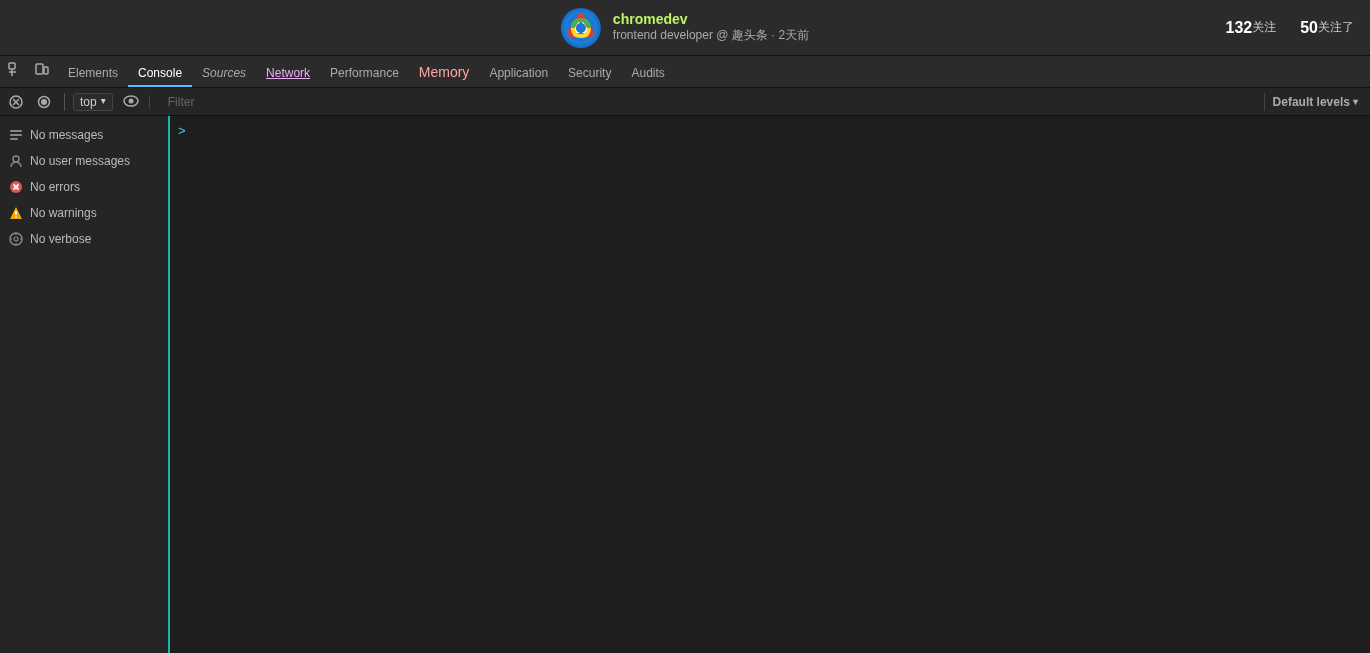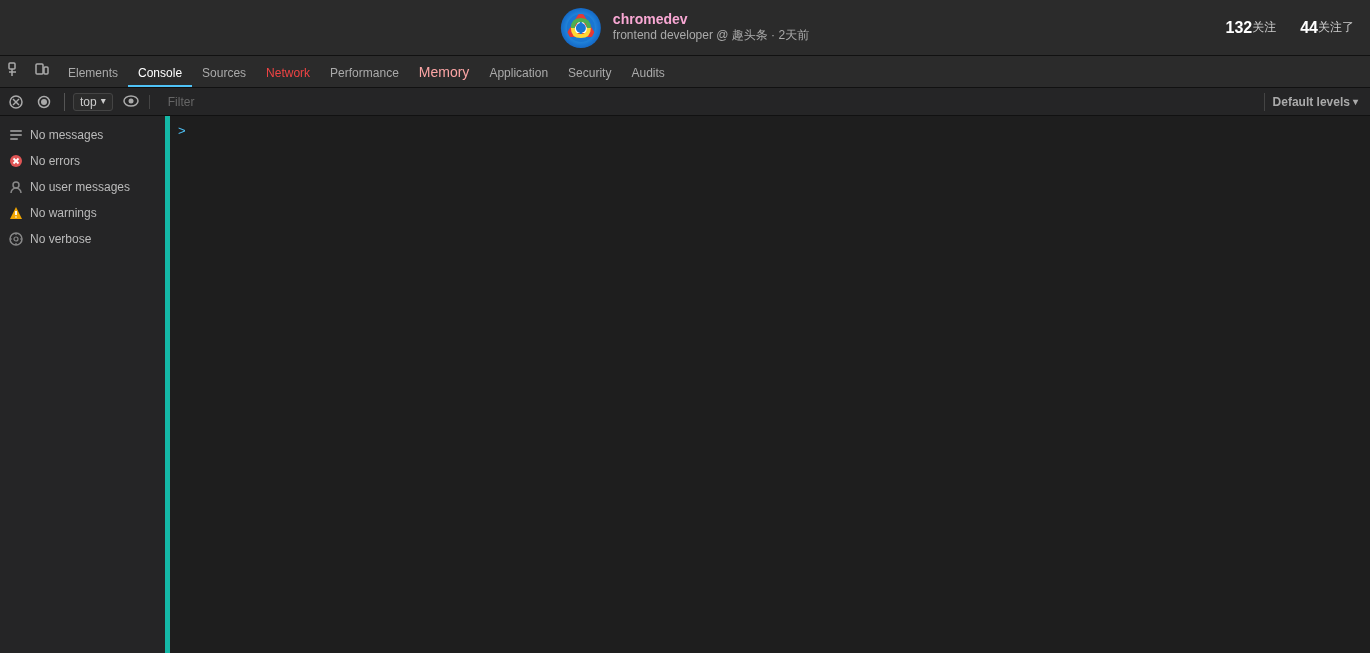--- a/index.html
+++ b/index.html
@@ -40,21 +40,21 @@
       align-items: center;
       justify-content: center;
       font-size: 20px;
       color: white;
     }
     .top-bar-user {
       display: flex;
       flex-direction: column;
     }
     .top-bar-username {
-      color: #f9a8d4;
+      color: #bef264;
       font-size: 14px;
       font-weight: 600;
     }
     .top-bar-sub {
       color: #aaa;
       font-size: 12px;
     }
     .top-bar-right {
       display: flex;
       gap: 24px;
@@ -178,21 +178,21 @@
     
     .main-area {
       display: flex;
       height: calc(653px - 56px - 32px - 28px);
     }
 
     
     .sidebar {
       width: 170px;
       background: #252526;
-      border-right: 5px solid #14b8a6;
+      border-right: 2px solid #14b8a6;
       padding: 6px 0;
       flex-shrink: 0;
     }
     .sidebar-item {
       display: flex;
       align-items: center;
       gap: 6px;
       padding: 5px 8px;
       cursor: pointer;
       color: #bbb;
@@ -268,21 +268,21 @@
       <span class="top-bar-username">chromedev</span>
       <span class="top-bar-sub">frontend developer @ 趣头条 · 2天前</span>
     </div>
   </div>
   <div class="top-bar-right">
     <div class="top-bar-stat">
       <span class="num">132</span>
       <span>关注</span>
     </div>
     <div class="top-bar-stat">
-      <span class="num">44</span>
+      <span class="num">50</span>
       <span>关注了</span>
     </div>
   </div>
 </div>
 
 <div style="position:relative; display:flex; align-items:flex-end; background:#2b2b2b; border-bottom:1px solid #111; height:32px;">
 
   <div style="display:flex; align-items:center; padding:0 4px; gap:2px; height:32px;">
     <div class="devtools-icon-btn" title="Inspect element">
       <svg width="16" height="16" viewBox="0 0 16 16" fill="#aaa">
@@ -299,24 +299,24 @@
     </div>
   </div>
 
   <div class="devtools-tabs" style="display:flex; align-items:flex-end; padding:0; background:transparent; border:none; flex:1;">
     <div class="devtools-tab" style="font-size:12px; padding:5px 10px; color:#aaa; cursor:pointer; border-bottom:2px solid transparent;text-align:center;">
       <span>Elements</span>
     </div>
     <div class="devtools-tab active" style="font-size:12px; padding:5px 10px; color:#fff; cursor:pointer; border-bottom:2px solid #4fc3f7;">
       <span>Console</span>
     </div>
-    <div class="devtools-tab" style="font-size:12px; padding:5px 10px; color:#aaa; cursor:pointer; border-bottom:2px solid transparent;">
+    <div class="devtools-tab" style="font-size:12px; padding:5px 10px; color:#aaa; cursor:pointer; border-bottom:2px solid transparent;font-style:italic;">
       <span>Sources</span>
     </div>
-    <div class="devtools-tab" style="font-size:12px; padding:5px 10px; color:#ef4444; cursor:pointer; border-bottom:2px solid transparent;">
+    <div class="devtools-tab" style="font-size:12px; padding:5px 10px; color:#f0abfc; cursor:pointer; border-bottom:2px solid transparent;text-decoration:underline;">
       <span>Network</span>
     </div>
     <div class="devtools-tab" style="font-size:12px; padding:5px 10px; color:#aaa; cursor:pointer; border-bottom:2px solid transparent;">
       <span>Performance</span>
     </div>
     <div class="devtools-tab" style="font-size:14px; padding:5px 10px; color:#fca5a5; cursor:pointer; border-bottom:2px solid transparent;">
       <span>Memory</span>
     </div>
     <div class="devtools-tab" style="font-size:12px; padding:5px 10px; color:#aaa; cursor:pointer; border-bottom:2px solid transparent;">
       <span>Application</span>
@@ -379,38 +379,38 @@
         <svg width="14" height="14" viewBox="0 0 14 14" fill="none">
           <rect x="1" y="2" width="12" height="2" rx="1" fill="#888"></rect>
           <rect x="1" y="6" width="12" height="2" rx="1" fill="#888"></rect>
           <rect x="1" y="10" width="8" height="2" rx="1" fill="#888"></rect>
         </svg>
       </span>
       <span>No messages</span>
     </div>
 
     <div class="sidebar-item">
+      <span class="icon icon-user">
+        <svg width="14" height="14" viewBox="0 0 14 14" fill="none">
+          <circle cx="7" cy="5" r="3" stroke="#888" stroke-width="1.5"></circle>
+          <path d="M2 13c0-2.76 2.24-5 5-5s5 2.24 5 5" stroke="#888" stroke-width="1.5" fill="none"></path>
+        </svg>
+      </span>
+      <span>No user messages</span>
+    </div>
+
+    <div class="sidebar-item">
       <span class="icon icon-error">
         <svg width="14" height="14" viewBox="0 0 14 14" fill="none">
           <circle cx="7" cy="7" r="6" fill="#e05555"></circle>
           <line x1="4.5" y1="4.5" x2="9.5" y2="9.5" stroke="#fff" stroke-width="1.8"></line>
           <line x1="9.5" y1="4.5" x2="4.5" y2="9.5" stroke="#fff" stroke-width="1.8"></line>
         </svg>
       </span>
       <span>No errors</span>
-    </div>
-
-    <div class="sidebar-item">
-      <span class="icon icon-user">
-        <svg width="14" height="14" viewBox="0 0 14 14" fill="none">
-          <circle cx="7" cy="5" r="3" stroke="#888" stroke-width="1.5"></circle>
-          <path d="M2 13c0-2.76 2.24-5 5-5s5 2.24 5 5" stroke="#888" stroke-width="1.5" fill="none"></path>
-        </svg>
-      </span>
-      <span>No user messages</span>
     </div>
 
     <div class="sidebar-item">
       <span class="icon icon-warning">
         <svg width="14" height="14" viewBox="0 0 14 14" fill="none">
           <polygon points="7,1 13,13 1,13" fill="#f0a500"></polygon>
           <line x1="7" y1="5" x2="7" y2="9" stroke="#fff" stroke-width="1.8"></line>
           <circle cx="7" cy="11" r="0.8" fill="#fff"></circle>
         </svg>
       </span>

